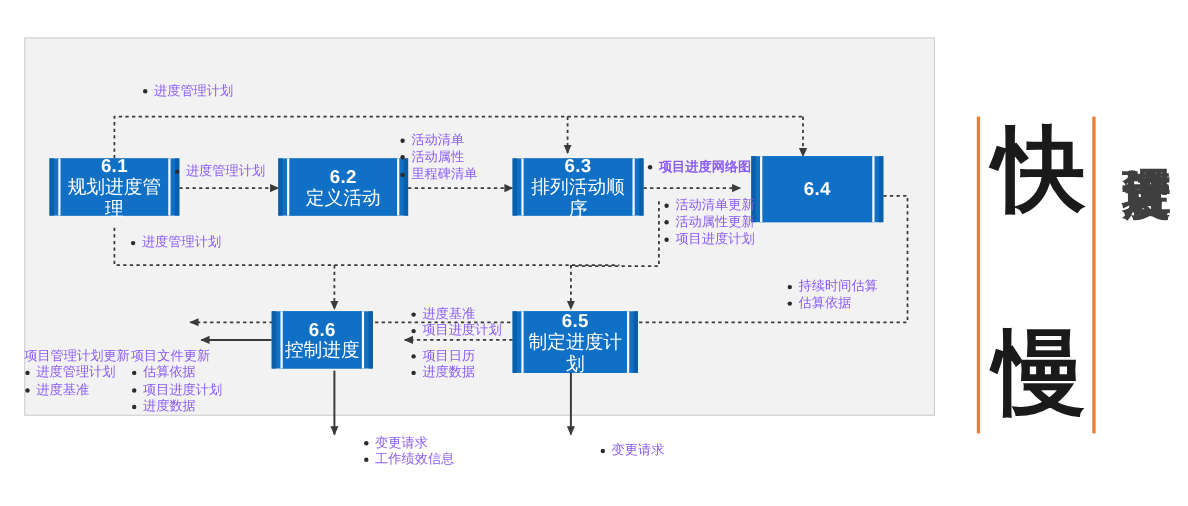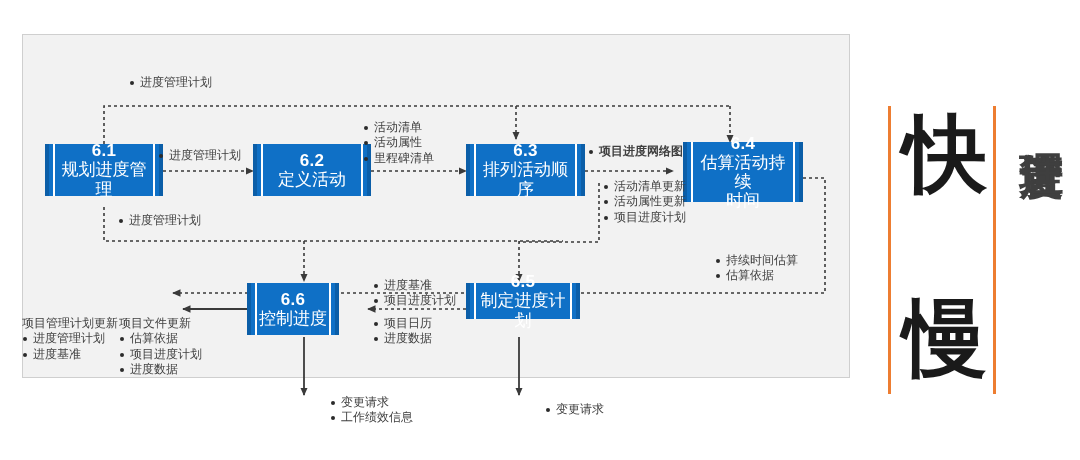--- a/index.html
+++ b/index.html
@@ -27,21 +27,21 @@
   .pbox .inner{
     position:absolute;left:4px;right:4px;top:0;bottom:0;
     background:#0f70c6;border-left:2px solid #ffffff;border-right:2px solid #ffffff;
     display:flex;flex-direction:column;align-items:center;justify-content:center;
   }
   .pbox .num{font-size:17px;font-weight:bold;letter-spacing:.3px;position:relative;z-index:2;}
   .pbox .nm{font-size:17px;position:relative;z-index:2;white-space:pre-line;}
 
   
   .lbl{
-    position:absolute;font-size:12px;color:#404040;line-height:1.28;
+    position:absolute;font-size:12px;color:#8b5cf6;line-height:1.28;
     white-space:nowrap;
   }
   .lbl .hd{display:block;}
   .lbl ul{margin:0;padding:0;list-style:none;}
   .lbl li{position:relative;padding-left:11px;}
   .lbl li:before{
     content:"";position:absolute;left:1px;top:6px;
     width:4px;height:4px;border-radius:50%;background:#2b2b2b;
   }
 
@@ -126,26 +126,24 @@
     <div class="pbox" style="left:443px;top:109px;width:119px;height:52px;">
       <div class="inner">
         <span class="num">6.3</span>
         <span class="nm">排列活动顺序</span>
       </div>
     </div>
 
     <div class="pbox" style="left:660px;top:107px;width:120px;height:60px;">
       <div class="inner">
         <span class="num">6.4</span>
-        <span class="nm">估算活动持续
-时间</span>
-      </div>
-    </div>
-
-    <div class="pbox" style="left:443px;top:248px;width:114px;height:36px;">
+      </div>
+    </div>
+
+    <div class="pbox" style="left:443px;top:248px;width:114px;height:56px;">
       <div class="inner">
         <span class="num">6.5</span>
         <span class="nm">制定进度计划</span>
       </div>
     </div>
 
     <div class="pbox" style="left:224px;top:248px;width:92px;height:52px;">
       <div class="inner">
         <span class="num">6.6</span>
         <span class="nm">控制进度</span>

